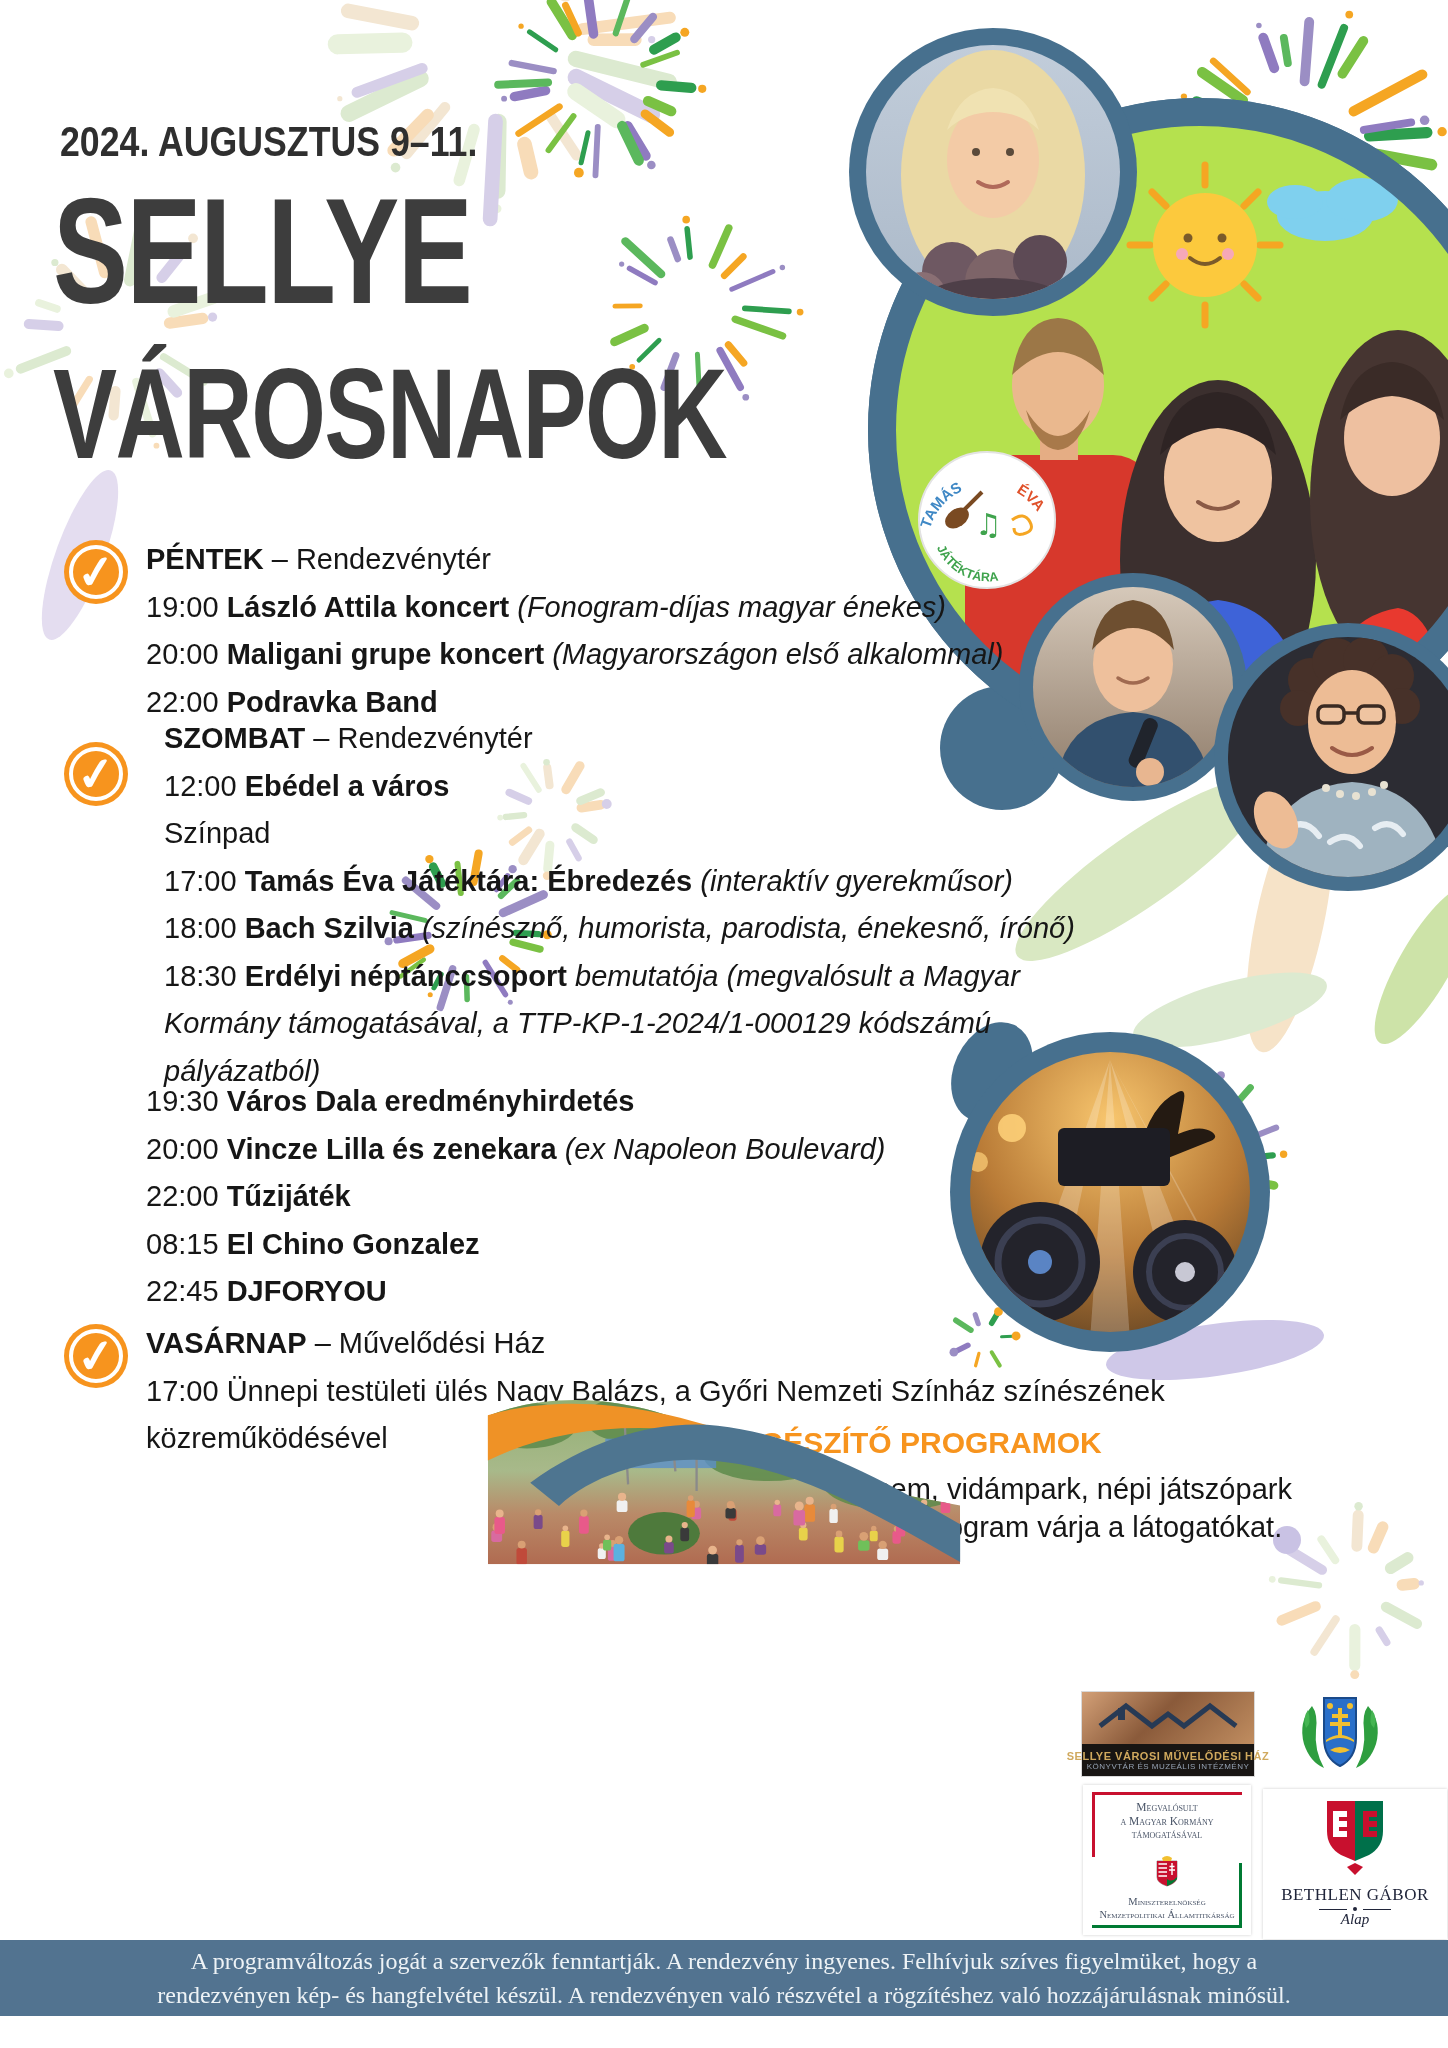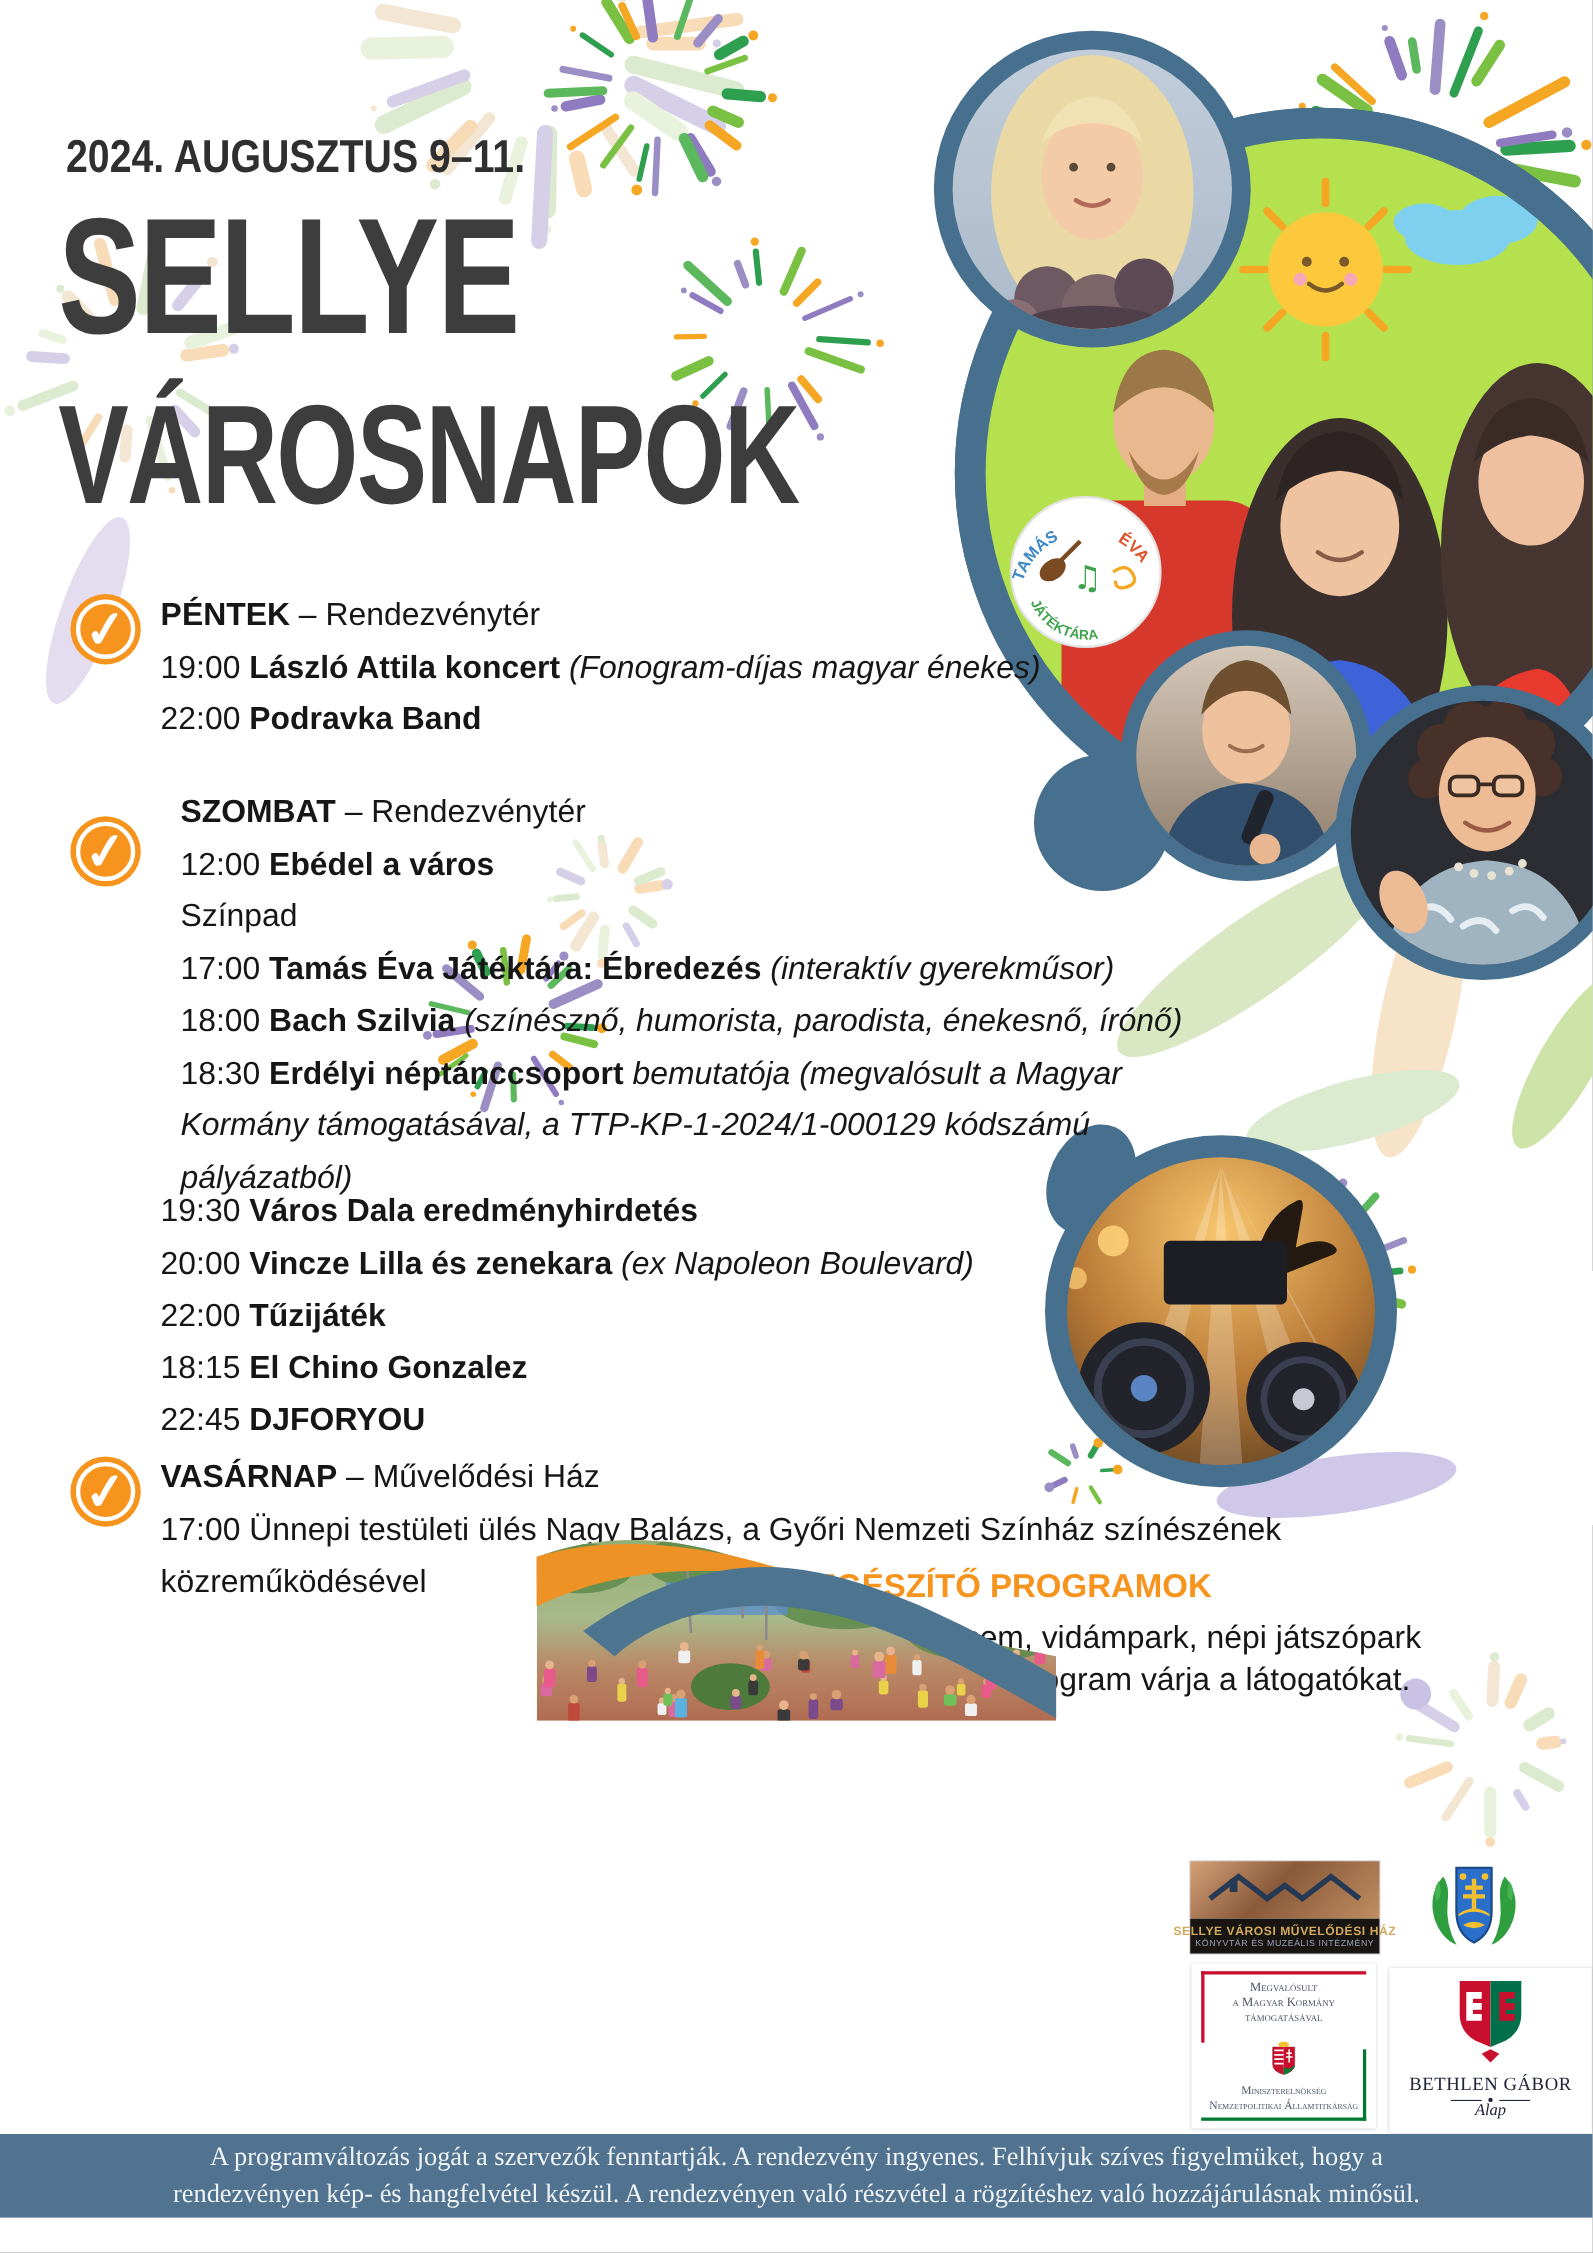--- a/index.html
+++ b/index.html
@@ -551,41 +551,42 @@
   <div class="title1">SELLYE</div>
   <div class="title2">VÁROSNAPOK</div>
 
   <div class="check" style="left:64px;top:540px;">
     <div class="check-ring"></div>
     <span class="check-mark">✓</span>
   </div>
   <div class="section" style="top:536px;width:940px;">
     <div><span class="day">PÉNTEK</span> <span>– Rendezvénytér</span></div>
     <div><span>19:00</span> <span class="b">László Attila koncert</span> <span class="i">(Fonogram-díjas magyar énekes)</span></div>
+    <div><span>20:00</span> <span class="b">Maligani grupe koncert</span> <span class="i">(Magyarországon első alkalommal)</span></div>
     <div><span>22:00</span> <span class="b">Podravka Band</span></div>
   </div>
 
   <div class="check" style="left:64px;top:742px;">
     <div class="check-ring"></div>
     <span class="check-mark">✓</span>
   </div>
   <div class="section" style="top:715px;width:950px;margin-left:18px;">
     <div><span class="day">SZOMBAT</span> <span>– Rendezvénytér</span></div>
     <div><span>12:00</span> <span class="b">Ebédel a város</span></div>
     <div><span>Színpad</span></div>
     <div><span>17:00</span> <span class="b">Tamás Éva Játéktára: Ébredezés</span> <span class="i">(interaktív gyerekműsor)</span></div>
     <div><span>18:00</span> <span class="b">Bach Szilvia</span> <span class="i">(színésznő, humorista, parodista, énekesnő, írónő)</span></div>
     <div><span>18:30</span> <span class="b">Erdélyi néptánccsoport</span> <span class="i">bemutatója (megvalósult a Magyar Kormány támogatásával, a TTP-KP-1-2024/1-000129 kódszámú pályázatból)</span></div>
   </div>
 
   <div class="section" style="top:1078px;width:930px;">
     <div><span>19:30</span> <span class="b">Város Dala eredményhirdetés</span></div>
     <div><span>20:00</span> <span class="b">Vincze Lilla és zenekara</span> <span class="i">(ex Napoleon Boulevard)</span></div>
     <div><span>22:00</span> <span class="b">Tűzijáték</span></div>
-    <div><span>18:15</span> <span class="b">El Chino Gonzalez</span></div>
+    <div><span>08:15</span> <span class="b">El Chino Gonzalez</span></div>
     <div><span>22:45</span> <span class="b">DJFORYOU</span></div>
   </div>
 
   <div class="check" style="left:64px;top:1324px;">
     <div class="check-ring"></div>
     <span class="check-mark">✓</span>
   </div>
   <div class="section" style="top:1320px;width:1150px;">
     <div><span class="day">VASÁRNAP</span> <span>– Művelődési Ház</span></div>
     <div><span>17:00</span> <span>Ünnepi testületi ülés Nagy Balázs, a Győri Nemzeti Színház színészének közreműködésével</span></div>

